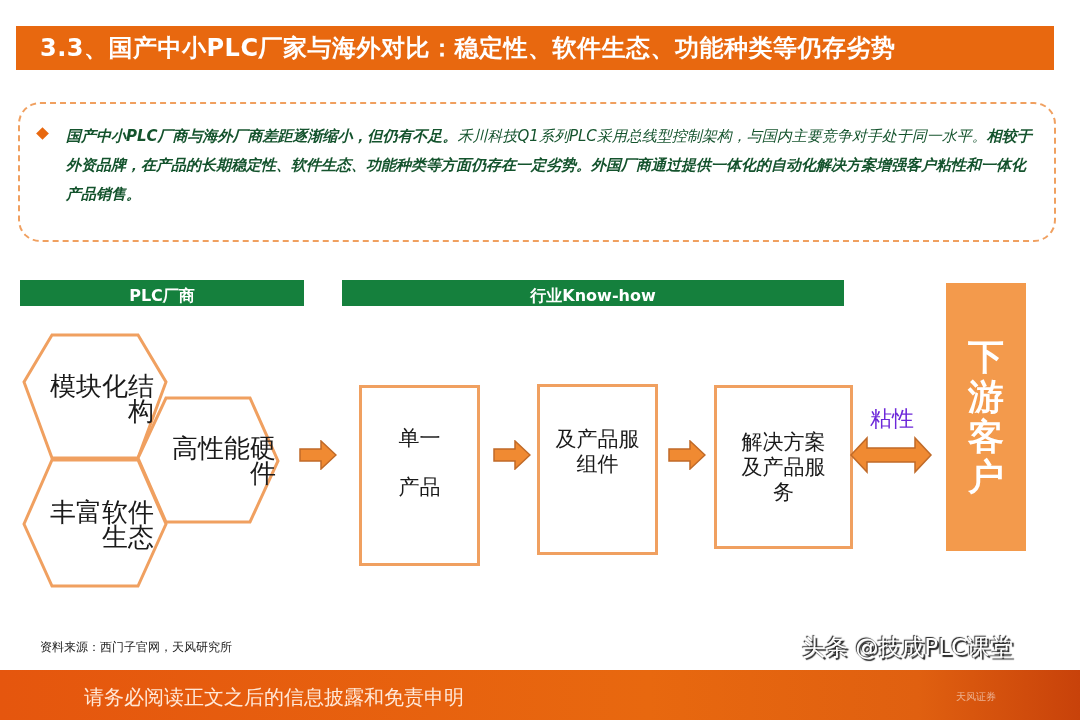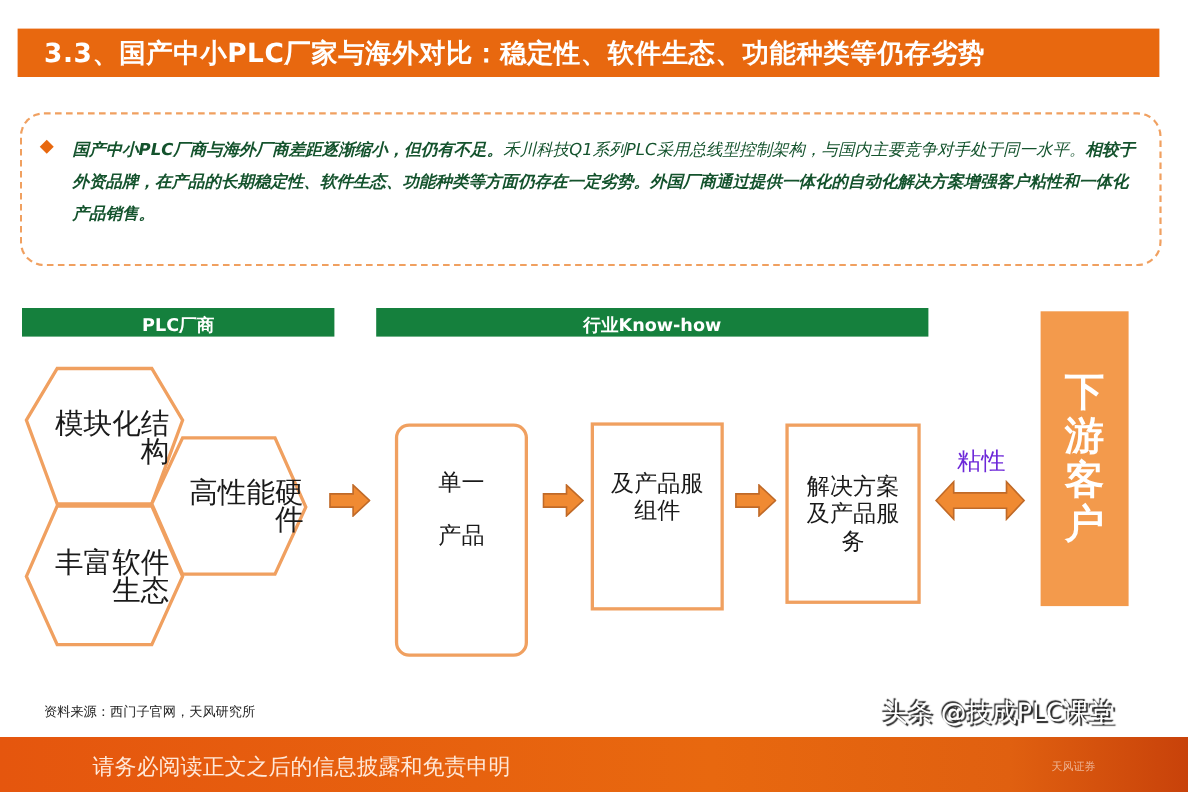--- a/index.html
+++ b/index.html
@@ -120,33 +120,33 @@
 <svg class="arrow" style="left:299px; top:440px;" width="38" height="30" viewBox="0 0 38 30">
   <polygon points="1,9 22,9 22,1 37,15 22,29 22,21 1,21" fill="#f08a32" stroke="#c06a28" stroke-width="1.5"></polygon>
 </svg>
 <svg class="arrow" style="left:493px; top:440px;" width="38" height="30" viewBox="0 0 38 30">
   <polygon points="1,9 22,9 22,1 37,15 22,29 22,21 1,21" fill="#f08a32" stroke="#c06a28" stroke-width="1.5"></polygon>
 </svg>
 <svg class="arrow" style="left:668px; top:440px;" width="38" height="30" viewBox="0 0 38 30">
   <polygon points="1,9 22,9 22,1 37,15 22,29 22,21 1,21" fill="#f08a32" stroke="#c06a28" stroke-width="1.5"></polygon>
 </svg>
 
-<div class="box" style="left:359px; top:385px; width:121px; height:212px;border-radius:13px;">
+<div class="box" style="left:359px; top:385px; width:121px; height:181px;">
   <div class="box-label" style="top:38px;">
     <div>单一</div>
     <div style="margin-top:24px;">产品</div>
   </div>
 </div>
 <div class="box" style="left:537px; top:384px; width:121px; height:171px;">
   <div class="box-label" style="top:40px;">
     <div>及产品服</div>
     <div>组件</div>
   </div>
 </div>
-<div class="box" style="left:714px; top:385px; width:123px; height:164px;">
+<div class="box" style="left:714px; top:385px; width:139px; height:164px;">
   <div class="box-label" style="top:42px;">
     <div>解决方案</div>
     <div>及产品服</div>
     <div>务</div>
   </div>
 </div>
 
 <div class="stick-label">粘性</div>
 <svg class="arrow" style="left:849px; top:436px;" width="84" height="38" viewBox="0 0 84 38">
   <polygon points="2,19 18,2 18,12 66,12 66,2 82,19 66,36 66,26 18,26 18,36" fill="#f08a32" stroke="#c06a28" stroke-width="1.5"></polygon>

